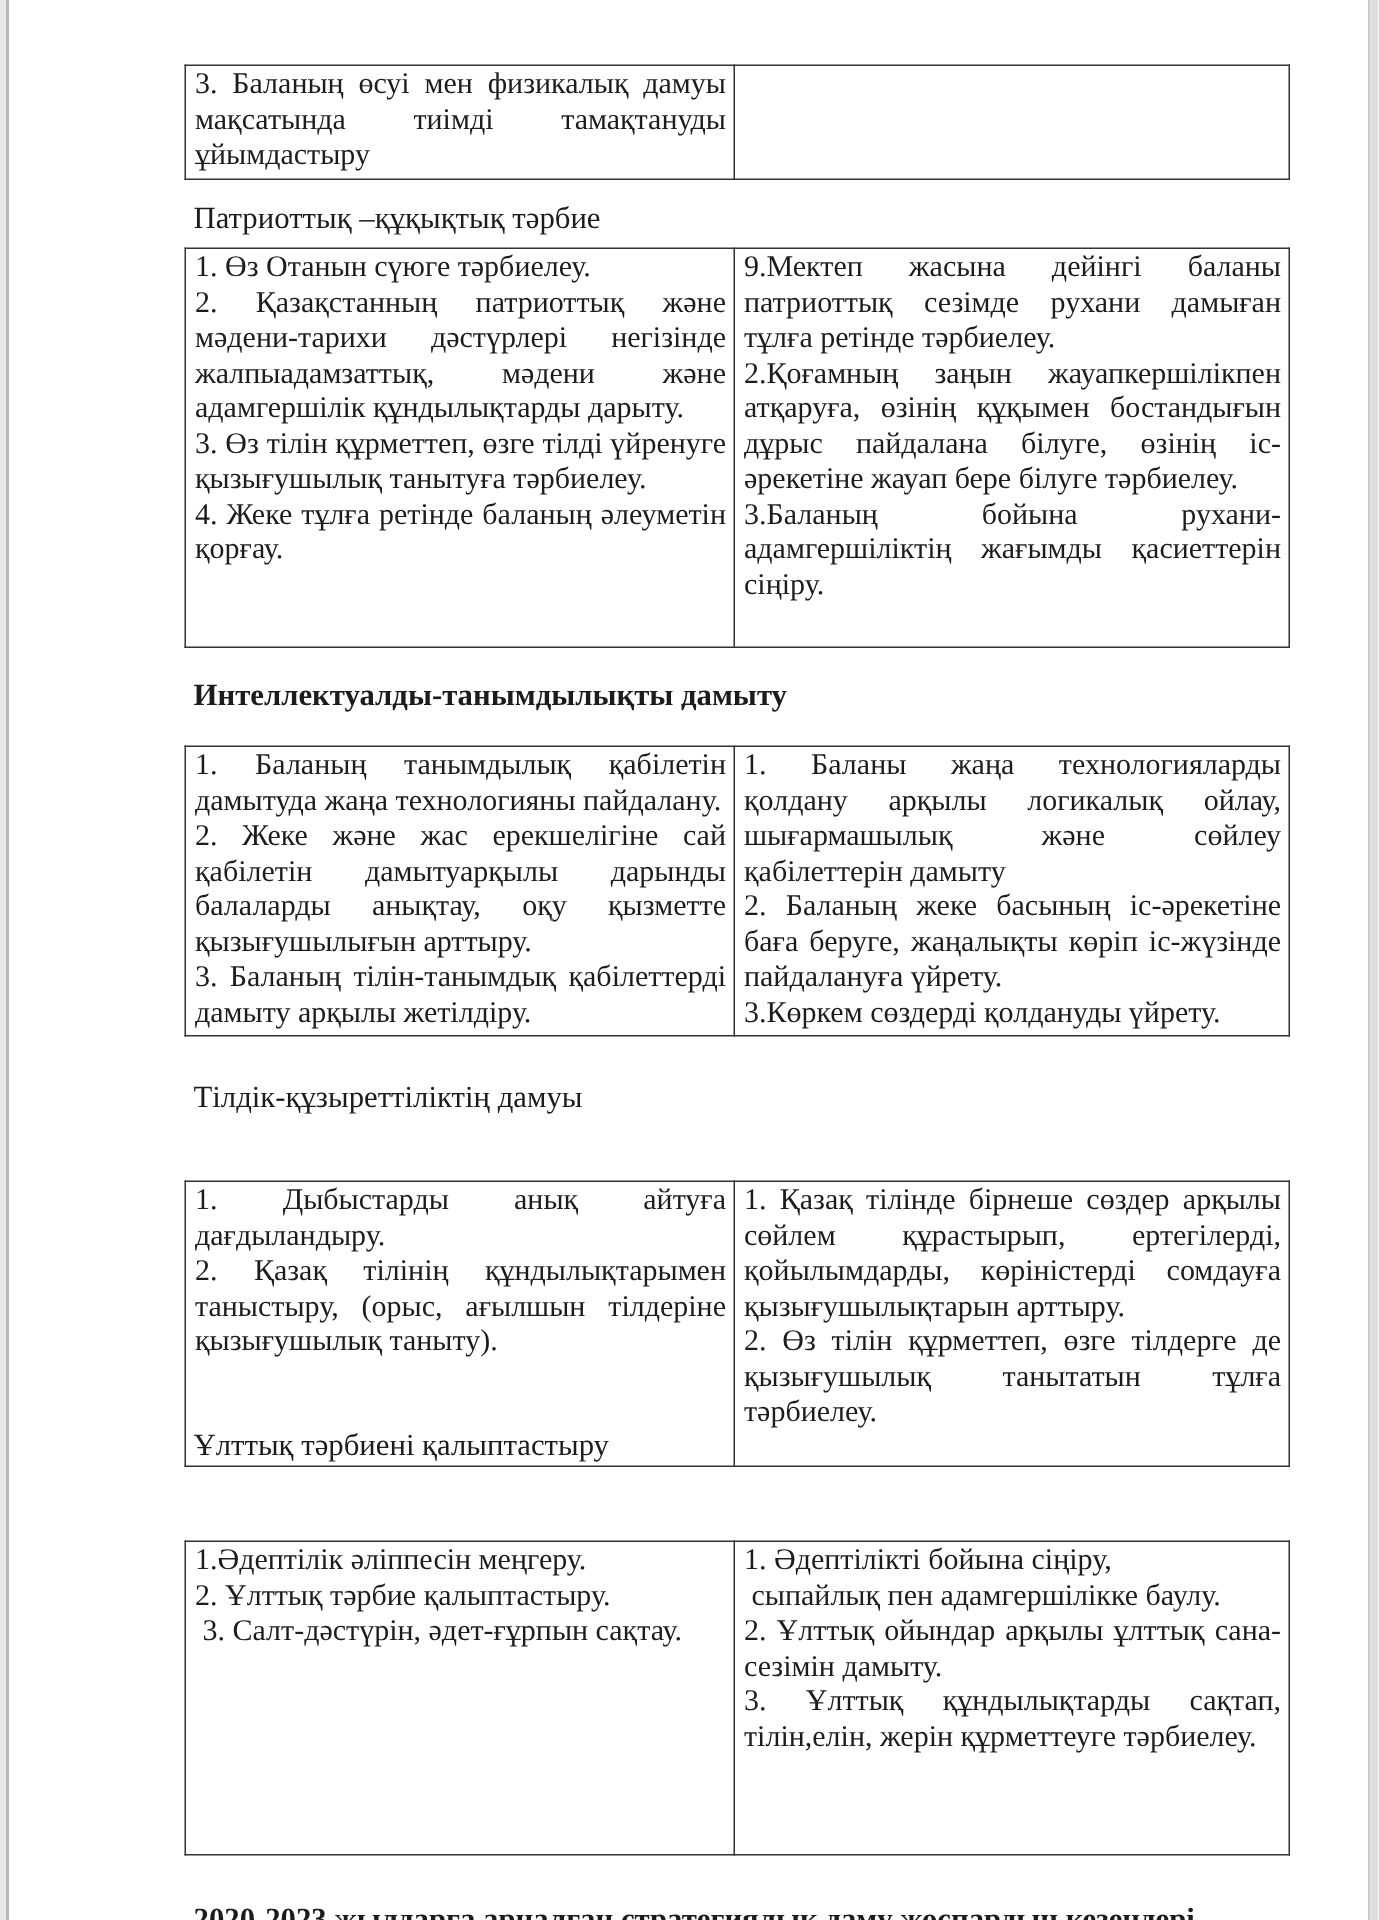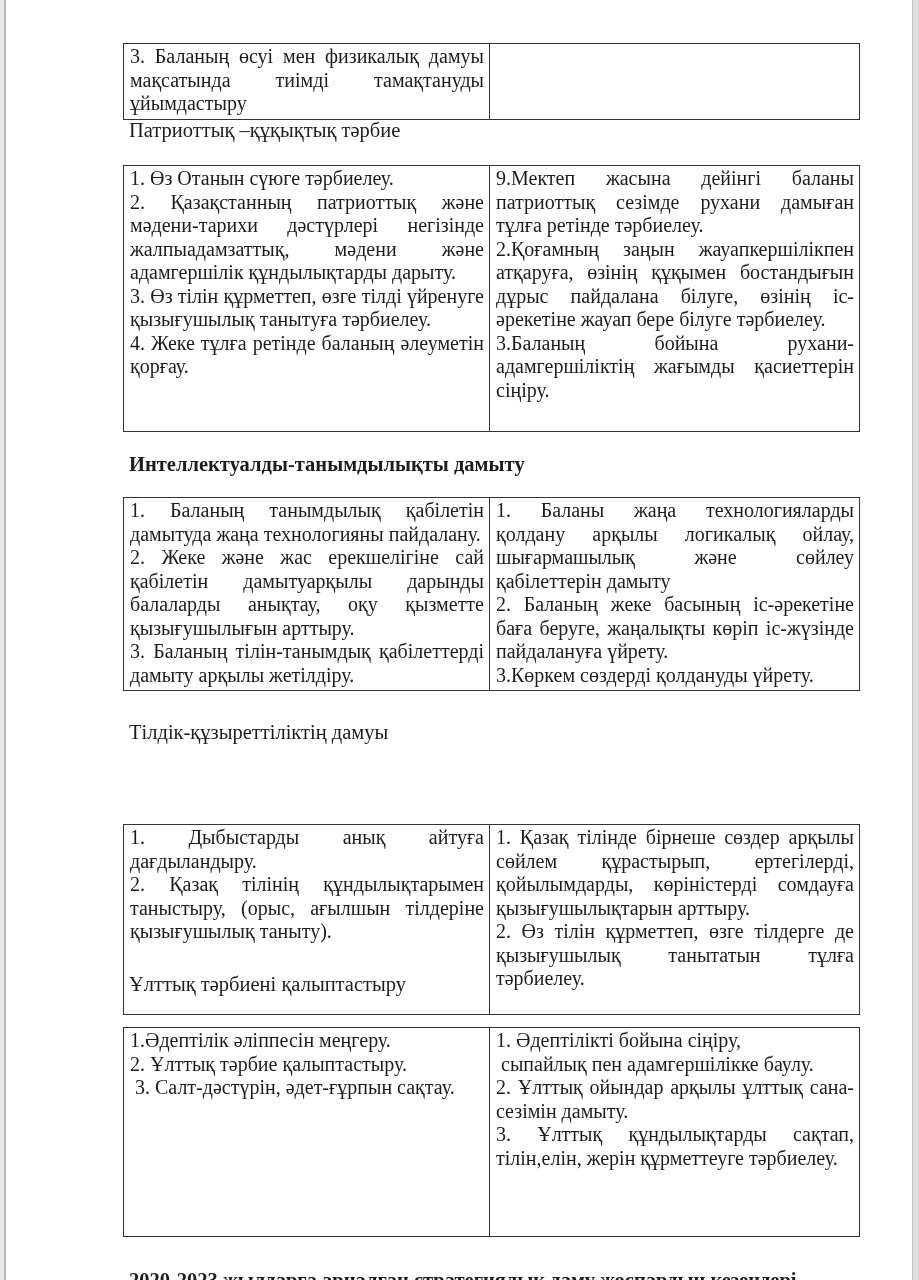--- a/index.html
+++ b/index.html
@@ -17,27 +17,27 @@
   }
   .doc-table td{
     border:1.6px solid #333333;vertical-align:top;
     padding:1px 5px 3px 6px;font-size:20px;line-height:23.5px;
   }
   .para{margin:0;text-align:justify;white-space:pre-wrap;}
 
   .heading{position:absolute;left:129px;font-size:20.5px;line-height:24px;white-space:nowrap;}
 
   .pos-t0{top:43px;height:74px;}
-  .pos-h1{top:118px;}
+  .pos-h1{top:134px;}
   .pos-t1{top:165px;height:267px;}
   .pos-h2{top:452px;font-weight:bold;}
   .pos-t2{top:497px;height:191px;}
   .pos-h3{top:720px;}
-  .pos-t3{top:824px;height:191px;}
-  .pos-h4{top:972px;}
+  .pos-t3{top:787px;height:191px;}
+  .pos-h4{top:952px;}
   .pos-t4{top:1027px;height:210px;}
   .pos-cap{top:1268px;font-weight:bold;}
 </style>
 </head>
 <body>
 
 <div class="edge-left"></div>
 <div class="edge-right"></div>
 
 <table class="doc-table pos-t0">

